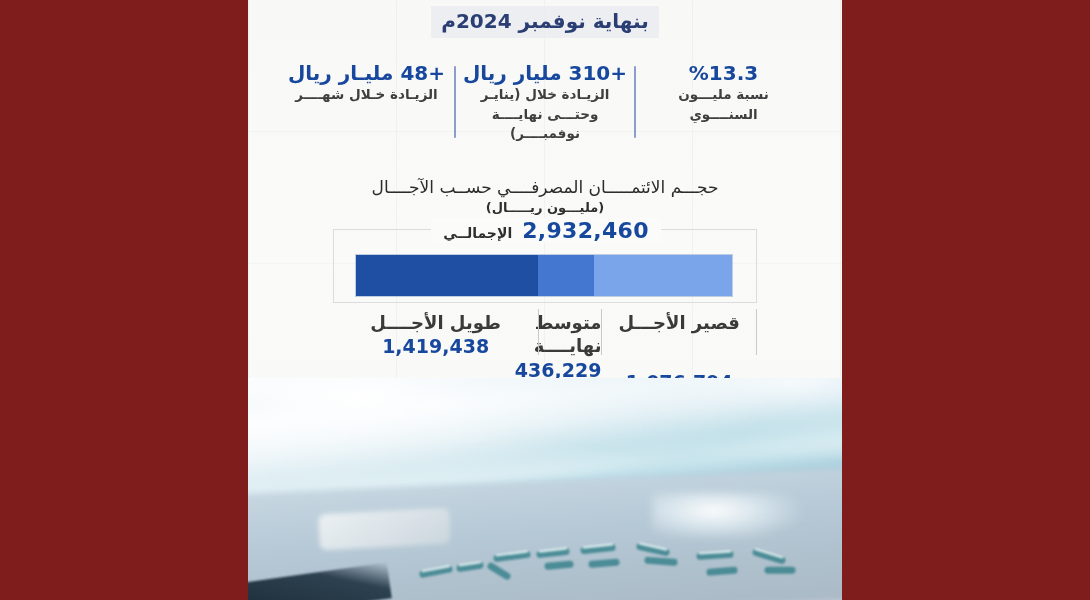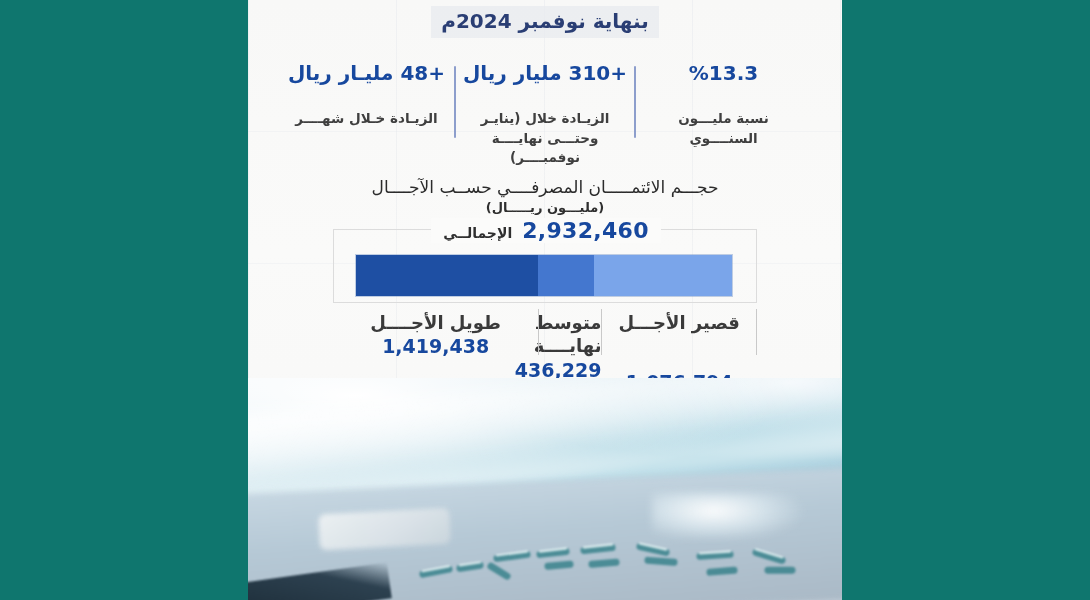--- a/index.html
+++ b/index.html
@@ -1,21 +1,21 @@
 <!DOCTYPE html>
 <html lang="ar" dir="rtl"><head>
 <meta charset="utf-8">
 <style>
   html,body{margin:0;padding:0;}
   body{
     width:1090px;height:600px;overflow:hidden;
     background:#ffffff;
     font-family:"DejaVu Sans","Liberation Sans",sans-serif;
   }
-  .canvas{position:relative;width:1090px;height:600px;background:#0f766e;overflow:hidden;}
+  .canvas{position:relative;width:1090px;height:600px;background:#7f1d1d;overflow:hidden;}
 
   
   .content{
     position:absolute;left:248px;top:0;width:594px;height:600px;
     background:#fbfbfa;overflow:hidden;
   }
   
   .texture{
     position:absolute;inset:0;
     background:
@@ -48,21 +48,20 @@
     content:"";position:absolute;top:4px;left:auto;right:-1px;
     width:2px;height:72px;background:#7a8ec4;opacity:.85;border-radius:1px;
   }
   .stat-value{
     font-size:20px;font-weight:bold;color:#17489e;
     line-height:1.15;white-space:nowrap;
   }
   .stat-label{
     font-size:13.5px;color:#3f3f3f;line-height:1.45;font-weight:600;
     max-width:150px;
-    margin-top:24px;
   }
 
   
   .chart{position:absolute;top:176px;left:0;width:594px;}
   .chart-title{
     text-align:center;font-size:17px;font-weight:normal;color:#2b2b2b;
     line-height:1.3;
   }
   .chart-sub{
     text-align:center;font-size:13px;color:#2f2f2f;margin-top:2px;font-weight:700;

